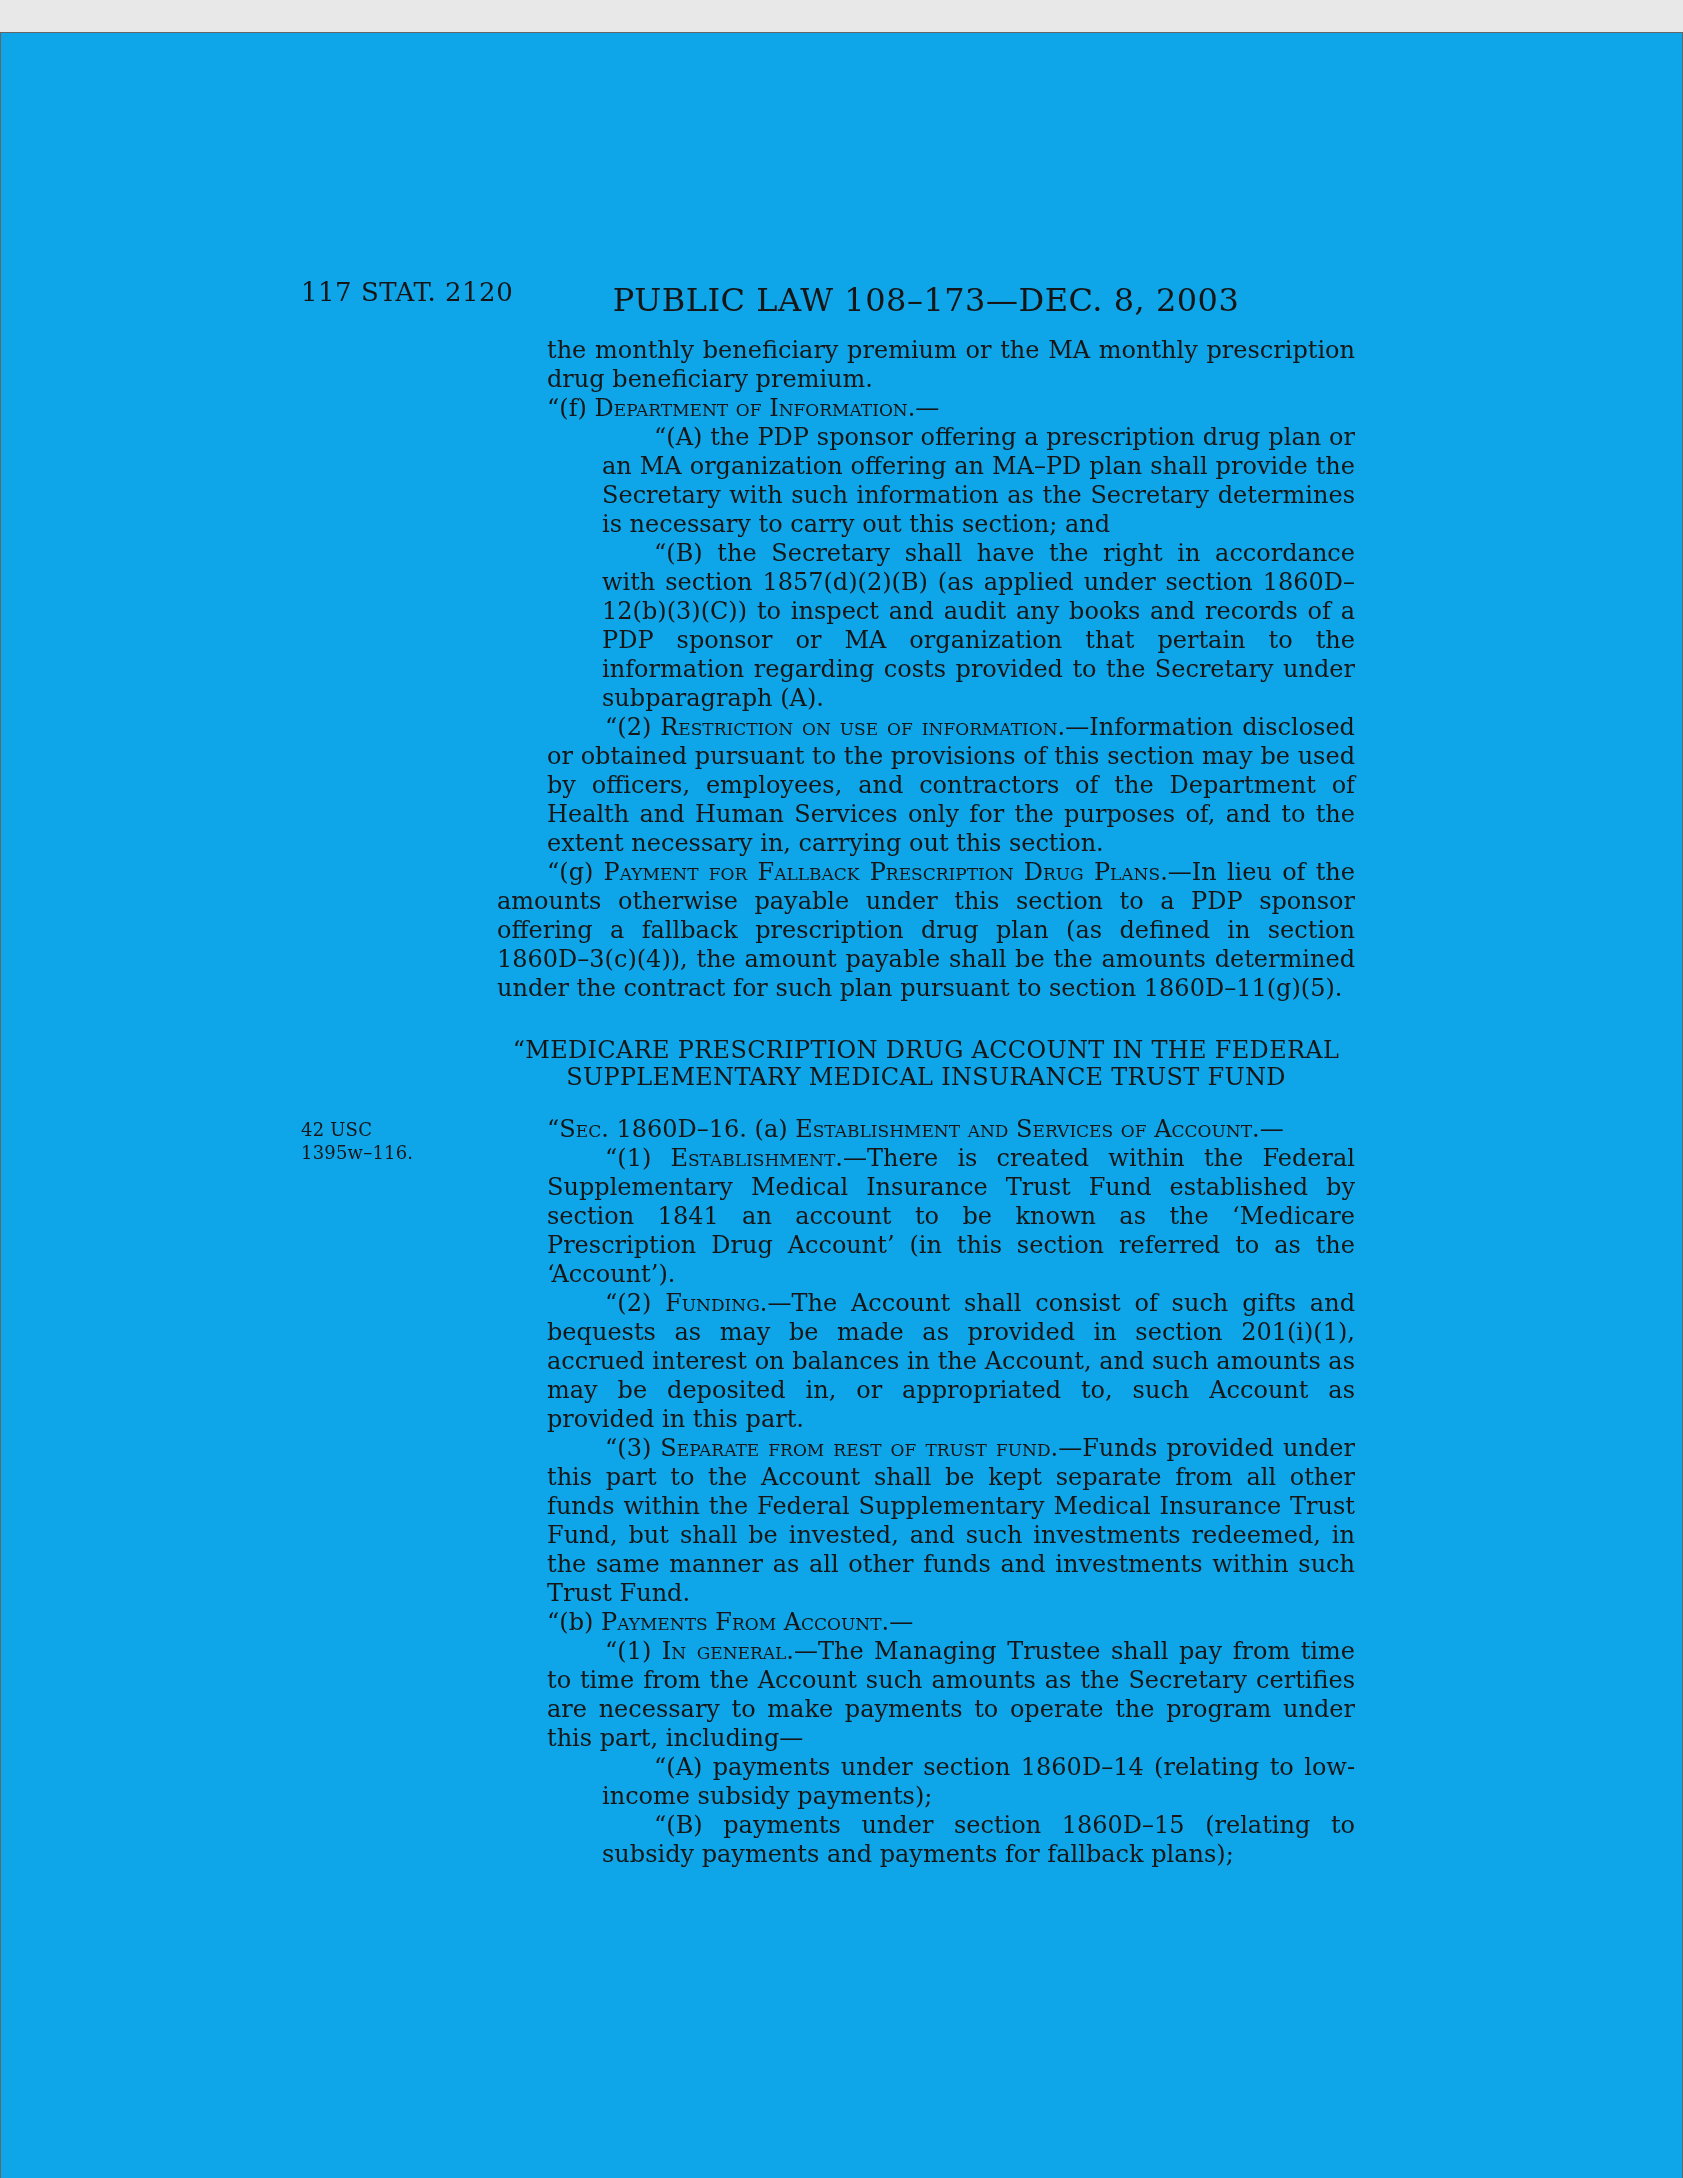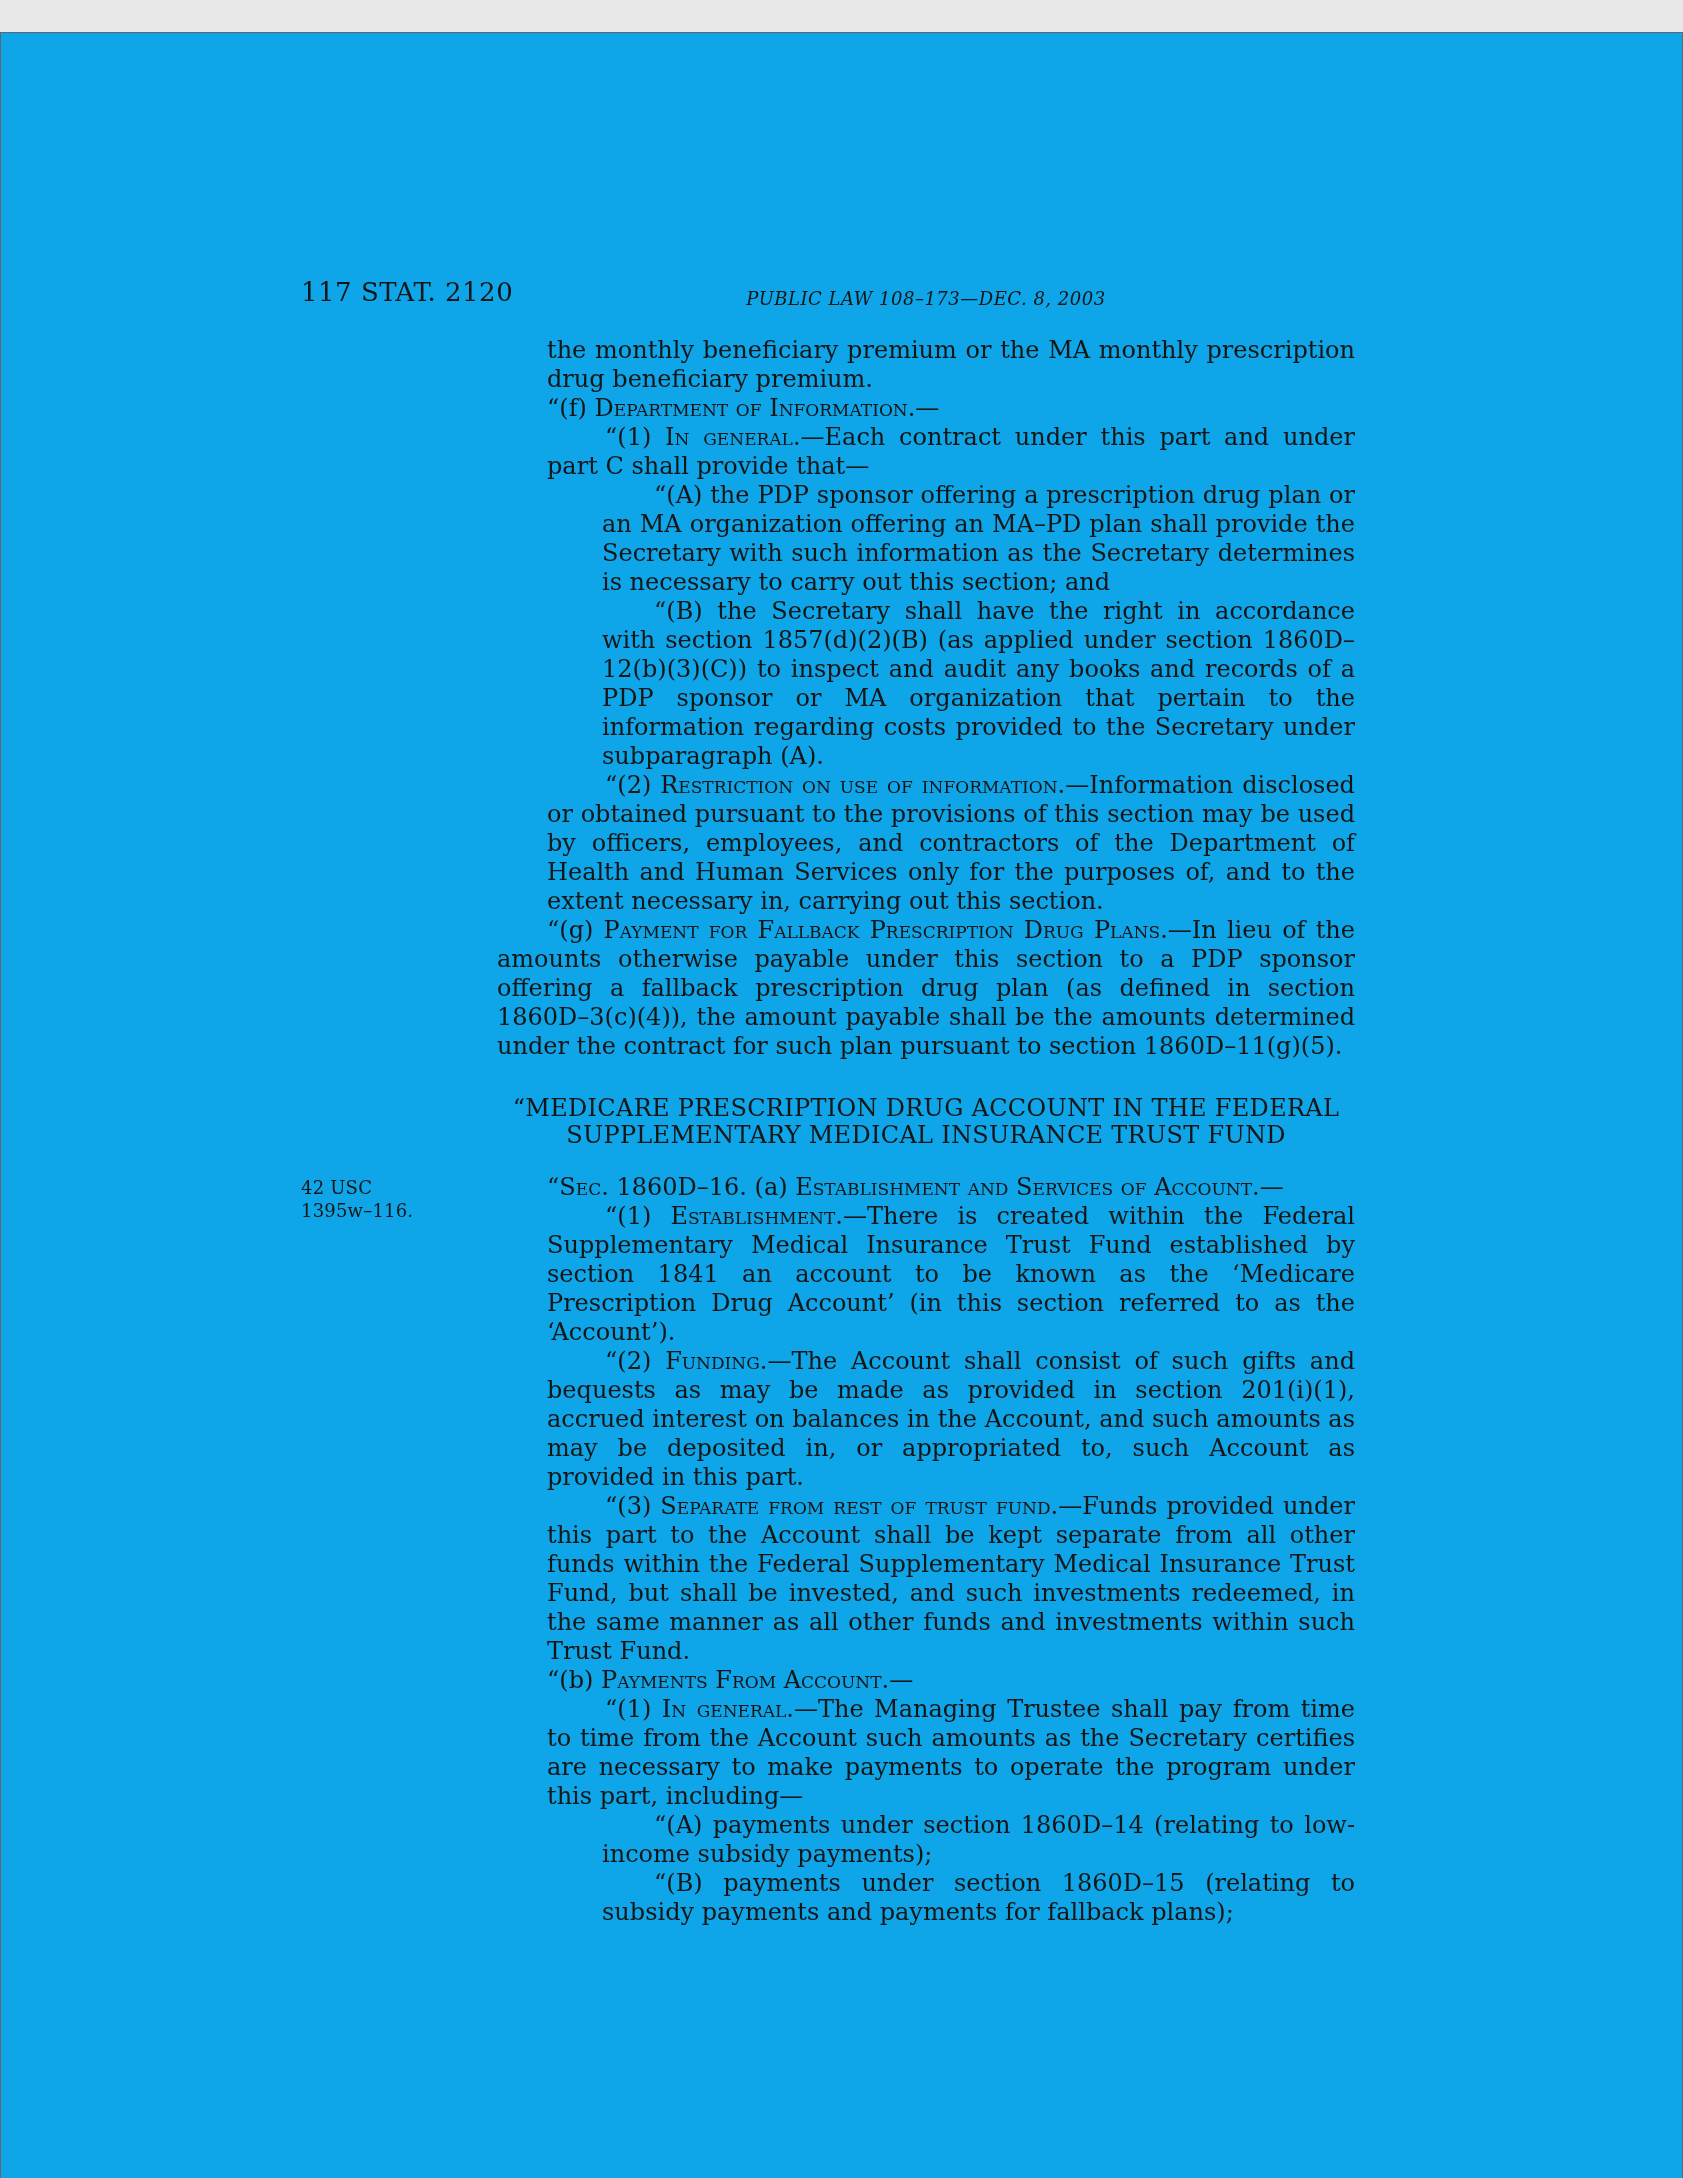--- a/index.html
+++ b/index.html
@@ -18,22 +18,22 @@
     box-sizing: border-box;
     overflow: hidden;
     margin-top: 32px;
   }
   .header { position: absolute; top: 244px; left: 0; width: 100%; height: 34px; }
   .stat {
     position: absolute; left: 300px; top: 0;
     font-size: 26px; letter-spacing: 0.5px; white-space: nowrap;
   }
   .law {
-    position: absolute; left: 496px; top: 11px; width: 858px;
-    text-align: center; font-size: 18px; letter-spacing: 0.5px; white-space: nowrap; font-style: italic;
+    position: absolute; left: 496px; top: 4px; width: 858px;
+    text-align: center; font-size: 32px; letter-spacing: 0.5px; white-space: nowrap;
   }
   .body-col {
     position: absolute; top: 303px; left: 496px; width: 858px;
     font-size: 24px; line-height: 29px; text-align: justify;
     text-justify: inter-word;
   }
   .body-col p { margin: 0; position: relative; }
   p.cont1  { margin-left: 50px; }
   p.sub    { margin-left: 0;   text-indent: 50px; }
   p.par    { margin-left: 50px;  text-indent: 58px; }
@@ -53,21 +53,20 @@
 <body>
 
 <div class="page">
   <div class="header">
     <span class="stat">117 STAT. 2120</span>
     <span class="law">PUBLIC LAW 108–173—DEC. 8, 2003</span>
   </div>
   <div class="body-col" id="doc-body">
       <p class="cont1"><span>the monthly beneficiary premium or the MA monthly prescription drug beneficiary premium.</span></p>
       <p class="sub"><span>“(f) </span><span class="sc">Department of Information</span><span>.—</span></p>
-      <p class="par"><span>“(1) </span><span class="sc">In general</span><span>.—Each contract under this part and under part C shall provide that—</span></p>
       <p class="subpar"><span>“(A) the PDP sponsor offering a prescription drug plan or an MA organization offering an MA–PD plan shall provide the Secretary with such information as the Secretary determines is necessary to carry out this section; and</span></p>
       <p class="subpar"><span>“(B) the Secretary shall have the right in accordance with section 1857(d)(2)(B) (as applied under section 1860D–12(b)(3)(C)) to inspect and audit any books and records of a PDP sponsor or MA organization that pertain to the information regarding costs provided to the Secretary under subparagraph (A).</span></p>
       <p class="par"><span>“(2) </span><span class="sc">Restriction on use of information</span><span>.—Information disclosed or obtained pursuant to the provisions of this section may be used by officers, employees, and contractors of the Department of Health and Human Services only for the purposes of, and to the extent necessary in, carrying out this section.</span></p>
       <p class="sub"><span>“(g) </span><span class="sc">Payment for Fallback Prescription Drug Plans</span><span>.—In lieu of the amounts otherwise payable under this section to a PDP sponsor offering a fallback prescription drug plan (as defined in section 1860D–3(c)(4)), the amount payable shall be the amounts determined under the contract for such plan pursuant to section 1860D–11(g)(5).</span></p>
       <p class="heading"><span>“MEDICARE PRESCRIPTION DRUG ACCOUNT IN THE FEDERAL</span><br><span>SUPPLEMENTARY MEDICAL INSURANCE TRUST FUND</span></p>
       <p class="sub"><span>“</span><span class="sc">Sec. 1860D–16.</span><span> (a) </span><span class="sc">Establishment and Services of Account</span><span>.—</span><span class="margin-note">42 USC<br>1395w–116.</span></p>
       <p class="par"><span>“(1) </span><span class="sc">Establishment</span><span>.—There is created within the Federal Supplementary Medical Insurance Trust Fund established by section 1841 an account to be known as the ‘Medicare Prescription Drug Account’ (in this section referred to as the ‘Account’).</span></p>
       <p class="par"><span>“(2) </span><span class="sc">Funding</span><span>.—The Account shall consist of such gifts and bequests as may be made as provided in section 201(i)(1), accrued interest on balances in the Account, and such amounts as may be deposited in, or appropriated to, such Account as provided in this part.</span></p>
       <p class="par"><span>“(3) </span><span class="sc">Separate from rest of trust fund</span><span>.—Funds provided under this part to the Account shall be kept separate from all other funds within the Federal Supplementary Medical Insurance Trust Fund, but shall be invested, and such investments redeemed, in the same manner as all other funds and investments within such Trust Fund.</span></p>
       <p class="sub"><span>“(b) </span><span class="sc">Payments From Account</span><span>.—</span></p>

